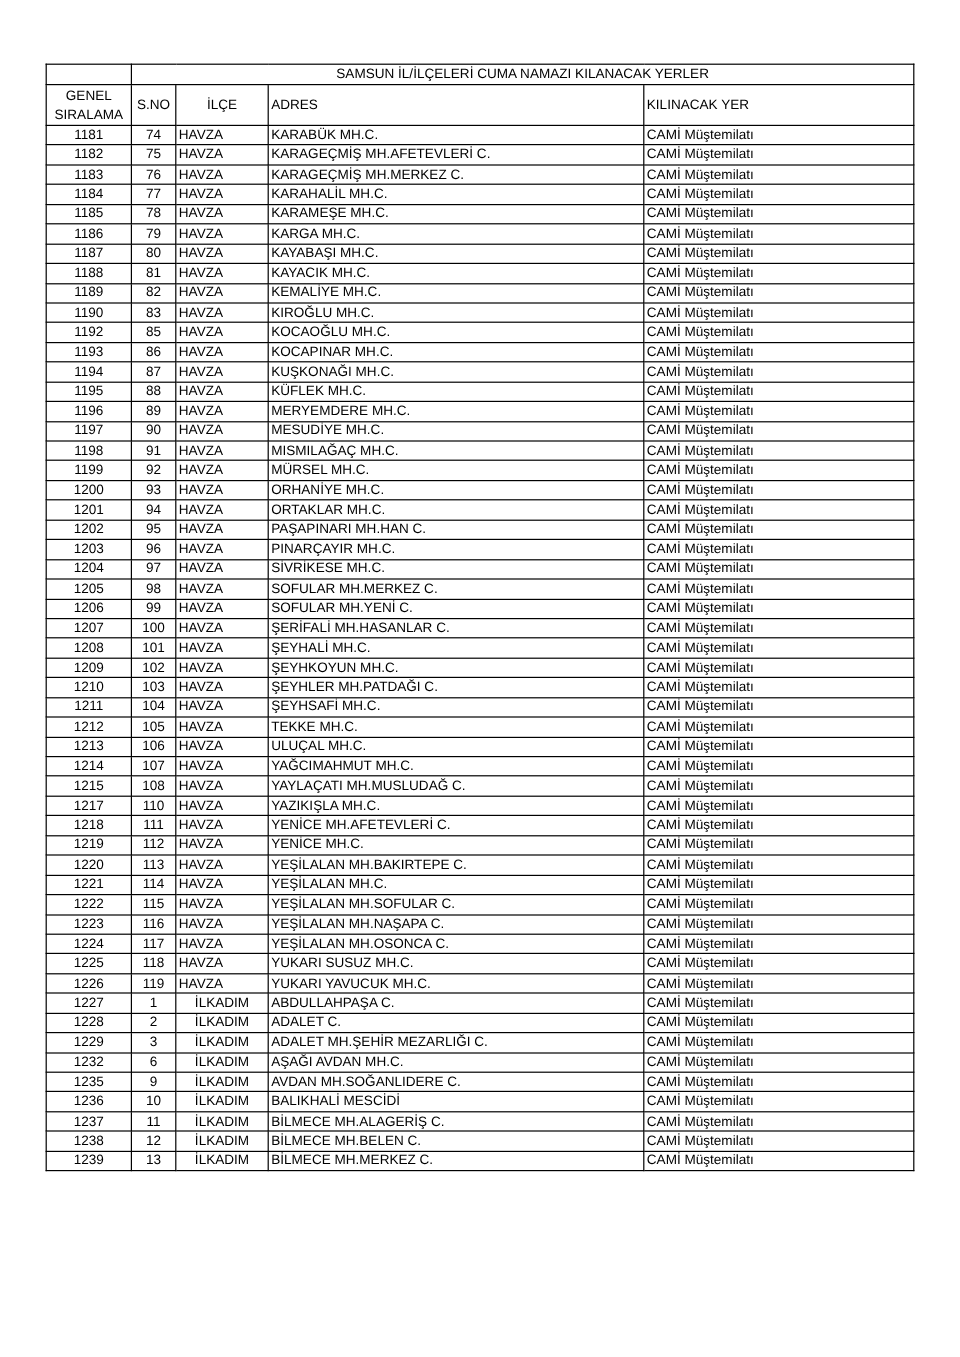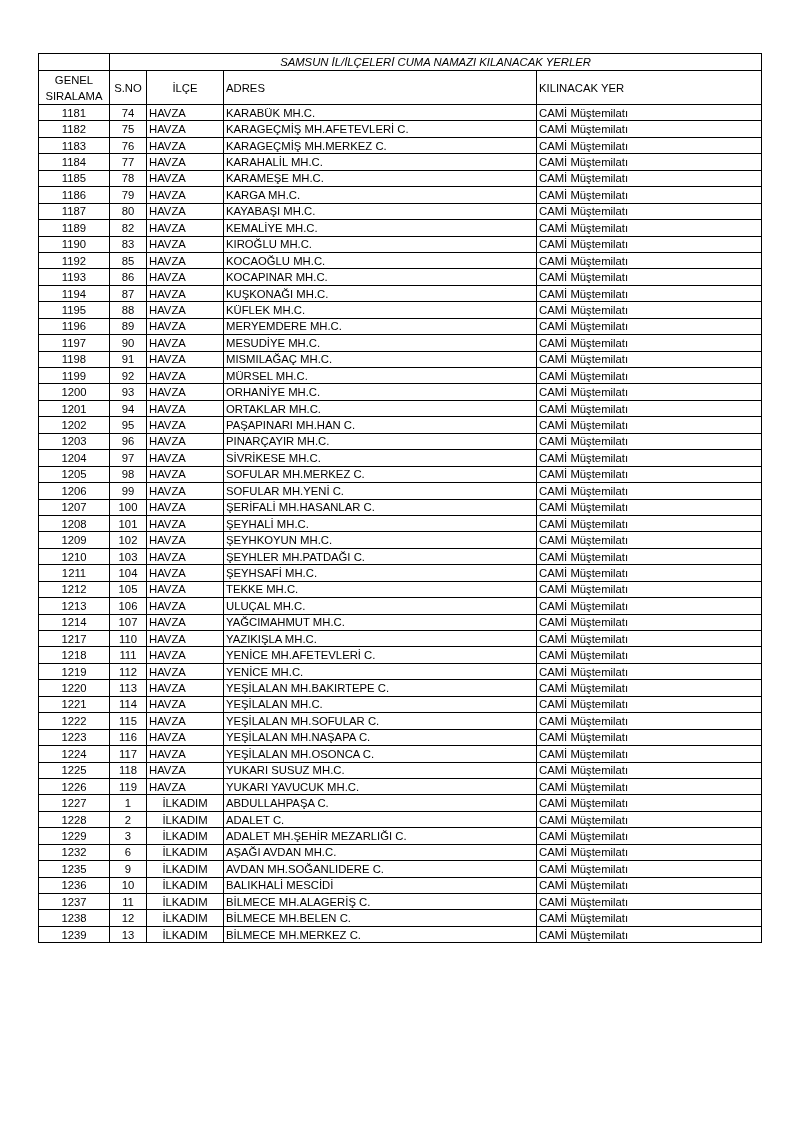--- a/index.html
+++ b/index.html
@@ -10,21 +10,21 @@
     border-collapse: collapse; table-layout: fixed;
     width: 723px; font-size: 11.3px;
     border: 1.5px solid #000;
   }
   table.sheet td {
     border: 1px solid #000; padding: 0 2px; white-space: nowrap; overflow: hidden;
     line-height: 14px; height: 15.44px;
   }
   col.c1 { width: 71px; } col.c2 { width: 37px; } col.c3 { width: 77px; }
   col.c4 { width: 313px; } col.c5 { width: 225px; }
-  tr.title-row td { height: 16px; font-style: italic; }
+  tr.title-row td { height: 16px; }
   td.title { text-align: center; }
   tr.head-row td { height: 33px; line-height: 16px; }
   .center { text-align: center; }
   .left { text-align: left; }
 </style>
 </head>
 <body>
 
 <table class="sheet">
   <colgroup>
@@ -89,20 +89,27 @@
         <td class="left">CAMİ Müştemilatı</td>
       </tr>
       <tr>
         <td class="center">1187</td>
         <td class="center">80</td>
         <td class="left">HAVZA</td>
         <td class="left">KAYABAŞI MH.C.</td>
         <td class="left">CAMİ Müştemilatı</td>
       </tr>
       <tr>
+        <td class="center">1188</td>
+        <td class="center">81</td>
+        <td class="left">HAVZA</td>
+        <td class="left">KAYACIK MH.C.</td>
+        <td class="left">CAMİ Müştemilatı</td>
+      </tr>
+      <tr>
         <td class="center">1189</td>
         <td class="center">82</td>
         <td class="left">HAVZA</td>
         <td class="left">KEMALİYE MH.C.</td>
         <td class="left">CAMİ Müştemilatı</td>
       </tr>
       <tr>
         <td class="center">1190</td>
         <td class="center">83</td>
         <td class="left">HAVZA</td>
@@ -261,20 +268,27 @@
         <td class="center">106</td>
         <td class="left">HAVZA</td>
         <td class="left">ULUÇAL MH.C.</td>
         <td class="left">CAMİ Müştemilatı</td>
       </tr>
       <tr>
         <td class="center">1214</td>
         <td class="center">107</td>
         <td class="left">HAVZA</td>
         <td class="left">YAĞCIMAHMUT MH.C.</td>
+        <td class="left">CAMİ Müştemilatı</td>
+      </tr>
+      <tr>
+        <td class="center">1215</td>
+        <td class="center">108</td>
+        <td class="left">HAVZA</td>
+        <td class="left">YAYLAÇATI MH.MUSLUDAĞ C.</td>
         <td class="left">CAMİ Müştemilatı</td>
       </tr>
       <tr>
         <td class="center">1217</td>
         <td class="center">110</td>
         <td class="left">HAVZA</td>
         <td class="left">YAZIKIŞLA MH.C.</td>
         <td class="left">CAMİ Müştemilatı</td>
       </tr>
       <tr>

